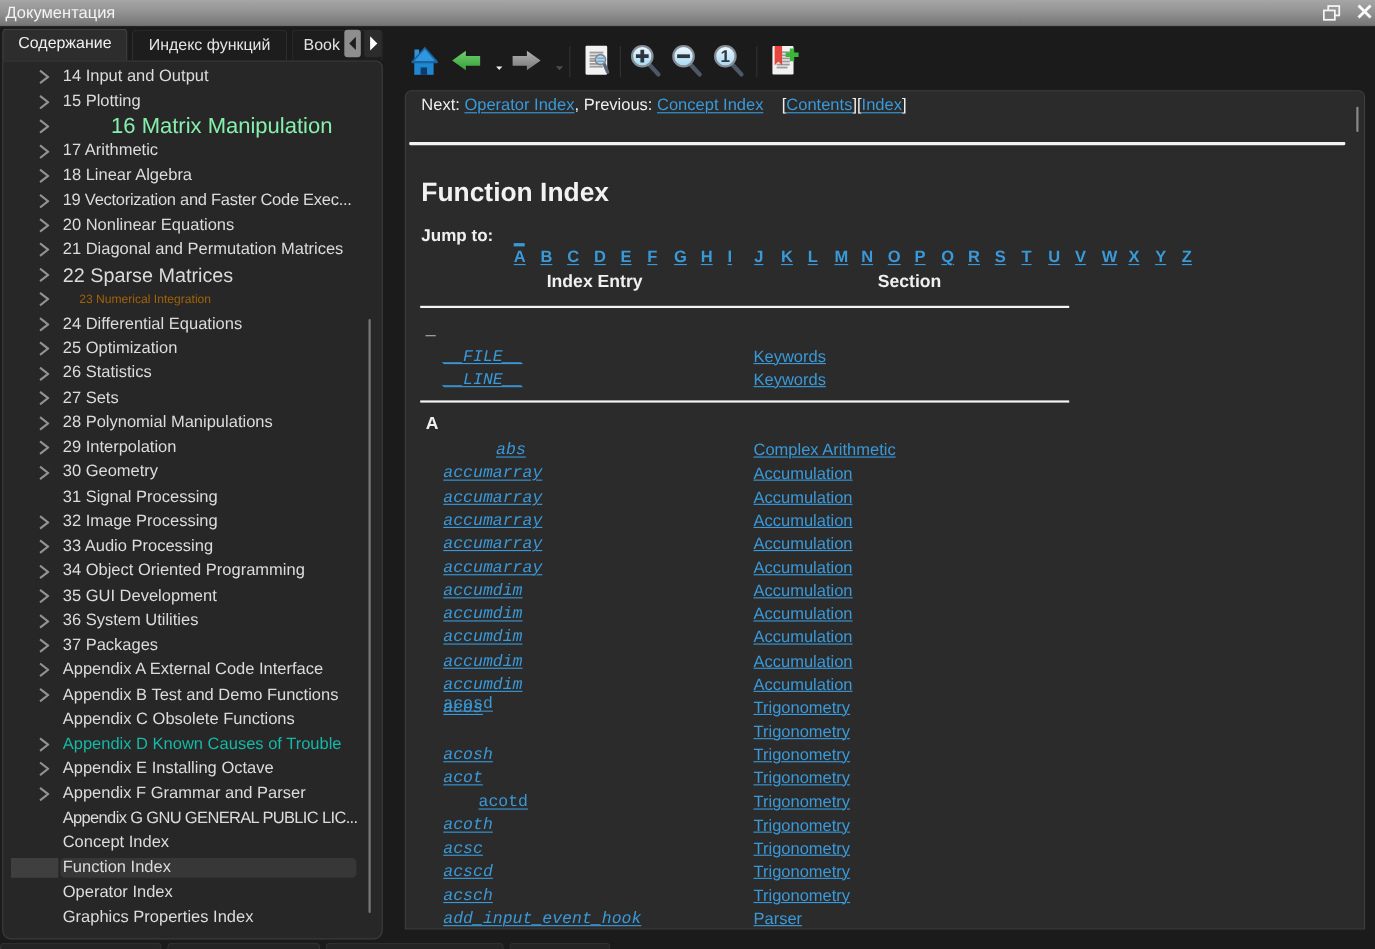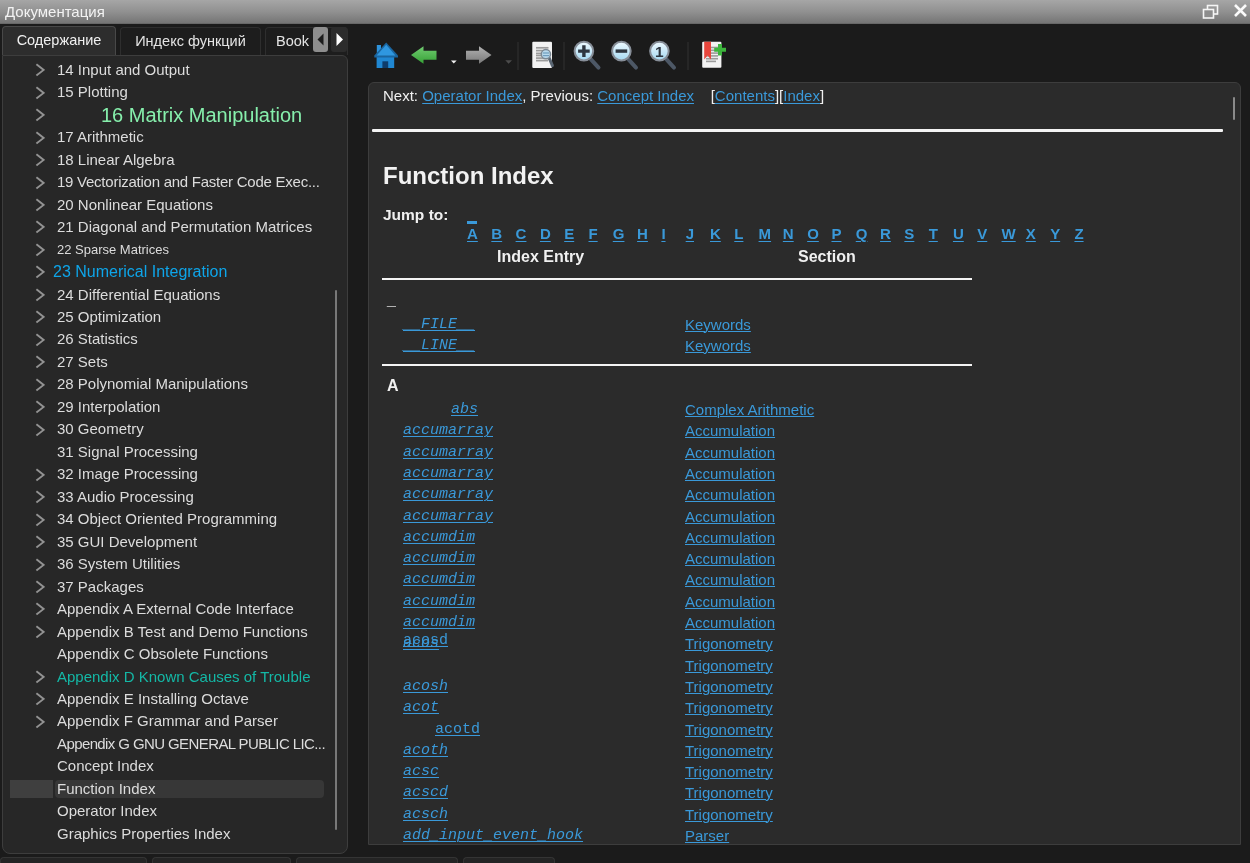--- a/index.html
+++ b/index.html
@@ -76,25 +76,25 @@
     <path d="M1.4 1.2 L8.7 6.9 L1.4 12.6" fill="none" stroke="#929292" stroke-width="1.9"></path>
   </svg>
 <div class="abs" style="left:57px;top:193.6px;height:22.47px;line-height:22.47px;font-size:15px;color:#dcdcdc;white-space:nowrap;text-align:right;">20 Nonlinear Equations</div>
 <svg class="abs" style="left:35.3px;top:220.4px;" width="10" height="14" viewBox="0 0 10 14">
     <path d="M1.4 1.2 L8.7 6.9 L1.4 12.6" fill="none" stroke="#929292" stroke-width="1.9"></path>
   </svg>
 <div class="abs" style="left:57px;top:216.1px;height:22.47px;line-height:22.47px;font-size:15px;color:#dcdcdc;white-space:nowrap;">21 Diagonal and Permutation Matrices</div>
 <svg class="abs" style="left:35.3px;top:242.9px;" width="10" height="14" viewBox="0 0 10 14">
     <path d="M1.4 1.2 L8.7 6.9 L1.4 12.6" fill="none" stroke="#929292" stroke-width="1.9"></path>
   </svg>
-<div class="abs" style="left:57px;top:238.6px;height:22.47px;line-height:22.47px;font-size:13px;color:#dcdcdc;white-space:nowrap;">22 Sparse Matrices</div>
+<div class="abs" style="left:57px;top:238.6px;height:22.47px;line-height:22.47px;font-size:18px;color:#dcdcdc;white-space:nowrap;">22 Sparse Matrices</div>
 <svg class="abs" style="left:35.3px;top:265.4px;" width="10" height="14" viewBox="0 0 10 14">
     <path d="M1.4 1.2 L8.7 6.9 L1.4 12.6" fill="none" stroke="#929292" stroke-width="1.9"></path>
   </svg>
-<div class="abs" style="left:53px;top:261.0px;height:22.47px;line-height:22.47px;font-size:16px;color:#0ea5e9;white-space:nowrap;">23 Numerical Integration</div>
+<div class="abs" style="left:72px;top:261.0px;height:22.47px;line-height:22.47px;font-size:11px;color:#a16207;white-space:nowrap;">23 Numerical Integration</div>
 <svg class="abs" style="left:35.3px;top:287.8px;" width="10" height="14" viewBox="0 0 10 14">
     <path d="M1.4 1.2 L8.7 6.9 L1.4 12.6" fill="none" stroke="#929292" stroke-width="1.9"></path>
   </svg>
 <div class="abs" style="left:57px;top:283.5px;height:22.47px;line-height:22.47px;font-size:15px;color:#dcdcdc;white-space:nowrap;">24 Differential Equations</div>
 <svg class="abs" style="left:35.3px;top:310.3px;" width="10" height="14" viewBox="0 0 10 14">
     <path d="M1.4 1.2 L8.7 6.9 L1.4 12.6" fill="none" stroke="#929292" stroke-width="1.9"></path>
   </svg>
 <div class="abs" style="left:57px;top:306.0px;height:22.47px;line-height:22.47px;font-size:15px;color:#dcdcdc;white-space:nowrap;">25 Optimization</div>
 <svg class="abs" style="left:35.3px;top:332.8px;" width="10" height="14" viewBox="0 0 10 14">
     <path d="M1.4 1.2 L8.7 6.9 L1.4 12.6" fill="none" stroke="#929292" stroke-width="1.9"></path>

